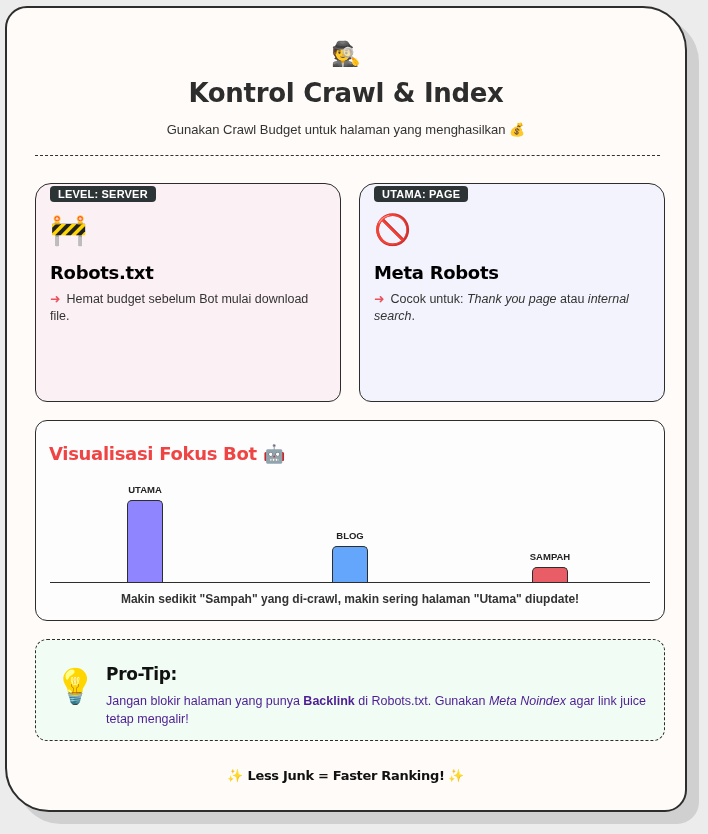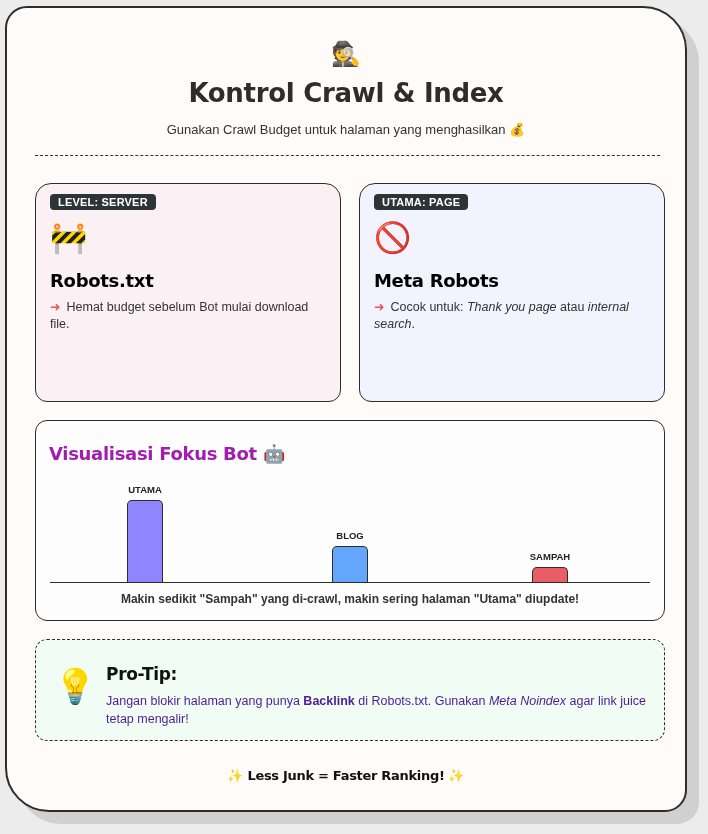--- a/index.html
+++ b/index.html
@@ -16,40 +16,40 @@
     box-sizing:border-box;
   }
   .hand { font-family:"DejaVu Sans", sans-serif; font-weight:bold; letter-spacing:-0.3px; }
   .hero-icon { position:absolute; left:0; right:0; top:32px; text-align:center; font-size:24px; }
   .title { position:absolute; left:0; right:0; top:70px; text-align:center; font-size:26px; color:#2d2d2d; }
   .subtitle { position:absolute; left:0; right:0; top:114px; text-align:center; font-size:13px; color:#333; }
   .divider { position:absolute; left:28px; right:25px; top:147px; border-top:1px dashed #333; }
 
   .card {
     position:absolute; top:175px; width:306px; height:219px; box-sizing:border-box;
-    border:1px solid #2d2d2d; padding:8px 14px;
+    border:1px solid #2d2d2d; padding:0 14px;
     border-radius:16px 16px 12px 12px;
   }
   .card.server { left:28px; background:#fbf0f3; }
   .card.page { left:352px; background:#f2f3fd; }
   .badge {
     display:inline-block; background:#2d3436; color:#fff; font-size:11px; font-weight:bold;
     padding:2px 8px; border-radius:4px; letter-spacing:0.2px;
   }
   .card-icon { font-size:30px; margin-top:8px; height:40px; line-height:40px; }
   .card-title { font-size:18px; margin-top:12px; color:#000000; }
   .point { font-size:12.5px; line-height:17px; margin-top:8px; color:#333; }
   .arrow { color:#e8535f; font-weight:bold; margin-right:6px; }
   .point b { font-weight:bold; }
 
   .viz {
     position:absolute; left:28px; top:412px; width:630px; height:201px; box-sizing:border-box;
     border:1px solid #2d2d2d; border-radius:12px; background:#fdfdfd;
   }
-  .viz-title { position:absolute; left:13px; top:22px; font-size:18px; color:#a21caf; }
+  .viz-title { position:absolute; left:13px; top:22px; font-size:18px; color:#ef4444; }
   .chart { position:absolute; left:14px; right:14px; top:55px; height:106px; border-bottom:1.5px solid #2d2d2d; }
   .bar-col { position:absolute; bottom:0; width:60px; text-align:center; }
   .bar-label { font-size:9.5px; font-weight:bold; color:#222; margin-bottom:5px; }
   .bar { width:36px; margin:0 auto; border:1px solid #2d2d2d; border-bottom:none; border-radius:5px 5px 0 0; box-sizing:border-box; }
   .viz-caption { position:absolute; left:0; right:0; top:171px; text-align:center; font-size:12px; font-weight:bold; color:#333; }
 
   .tip {
     position:absolute; left:28px; top:631px; width:630px; height:102px; box-sizing:border-box;
     border:1px dashed #2d2d2d; border-radius:12px; background:#f1fdf4;
   }

